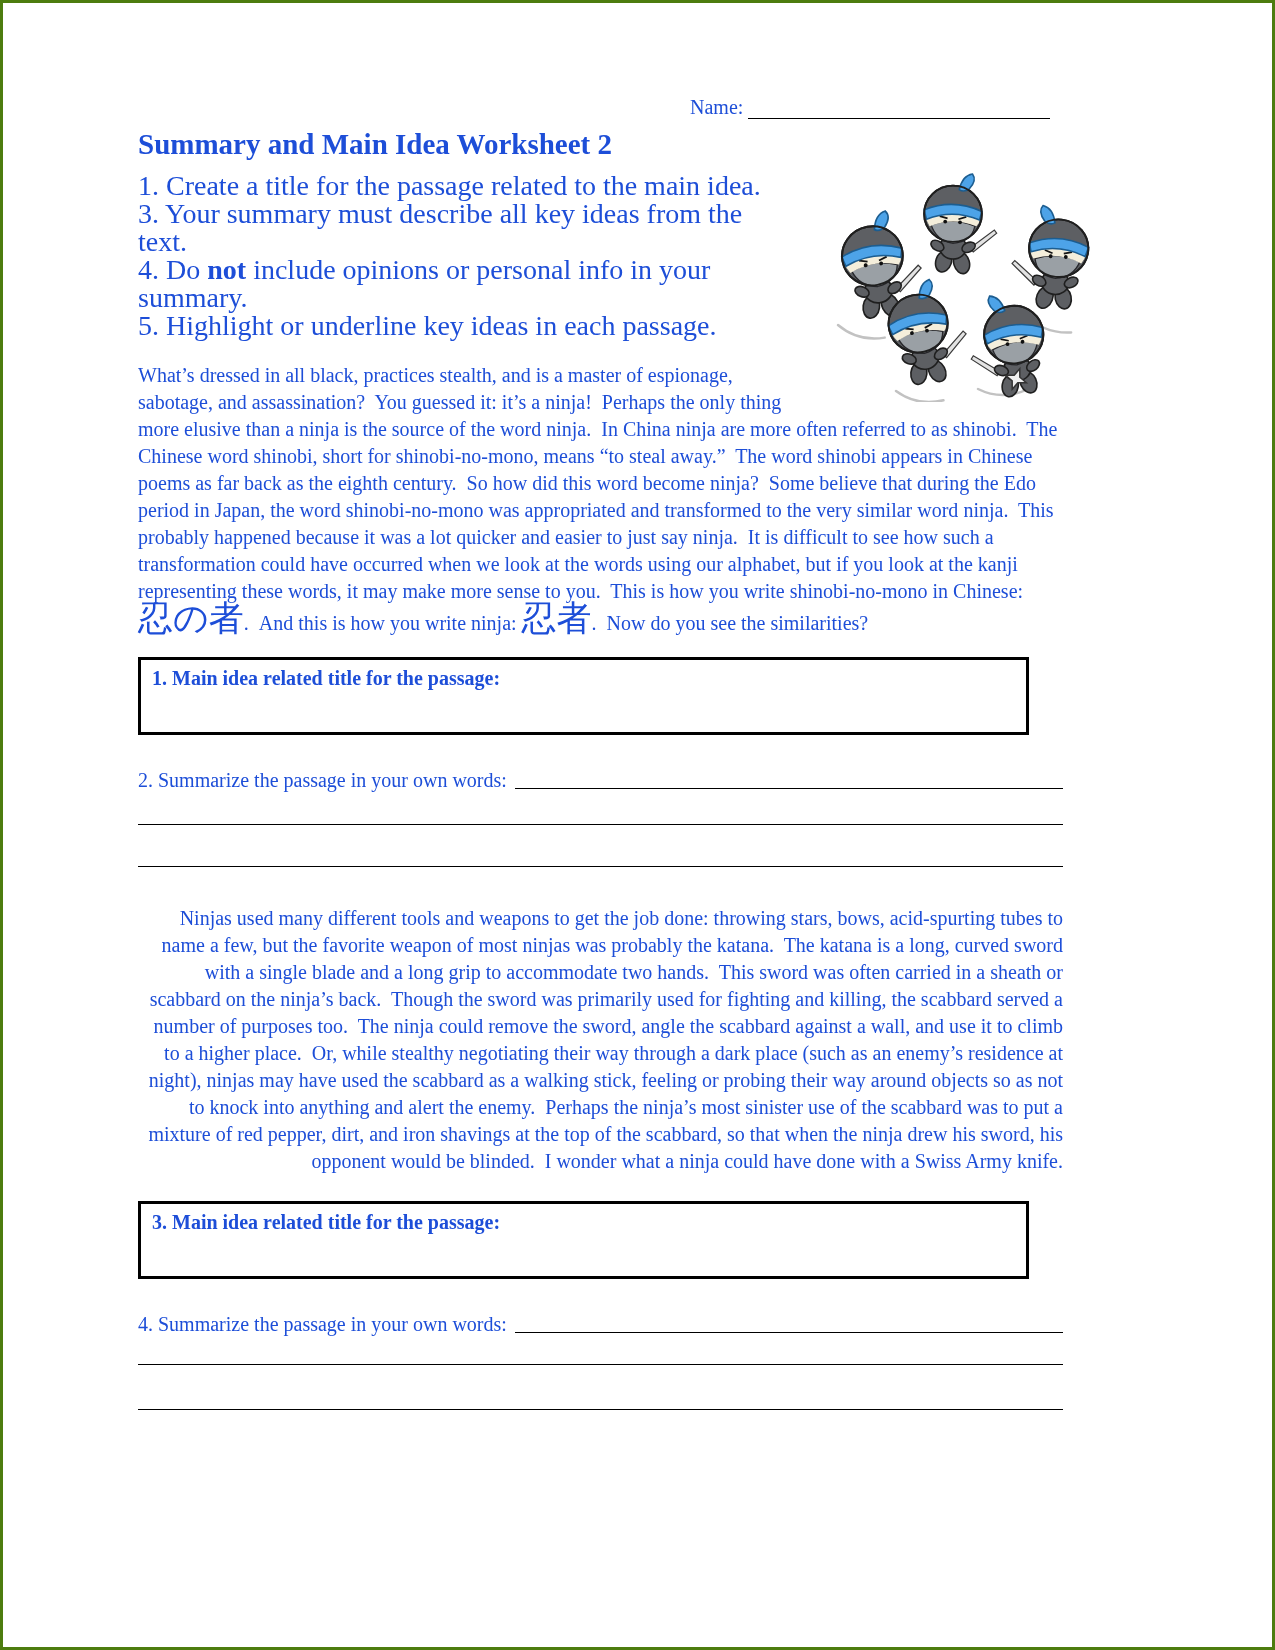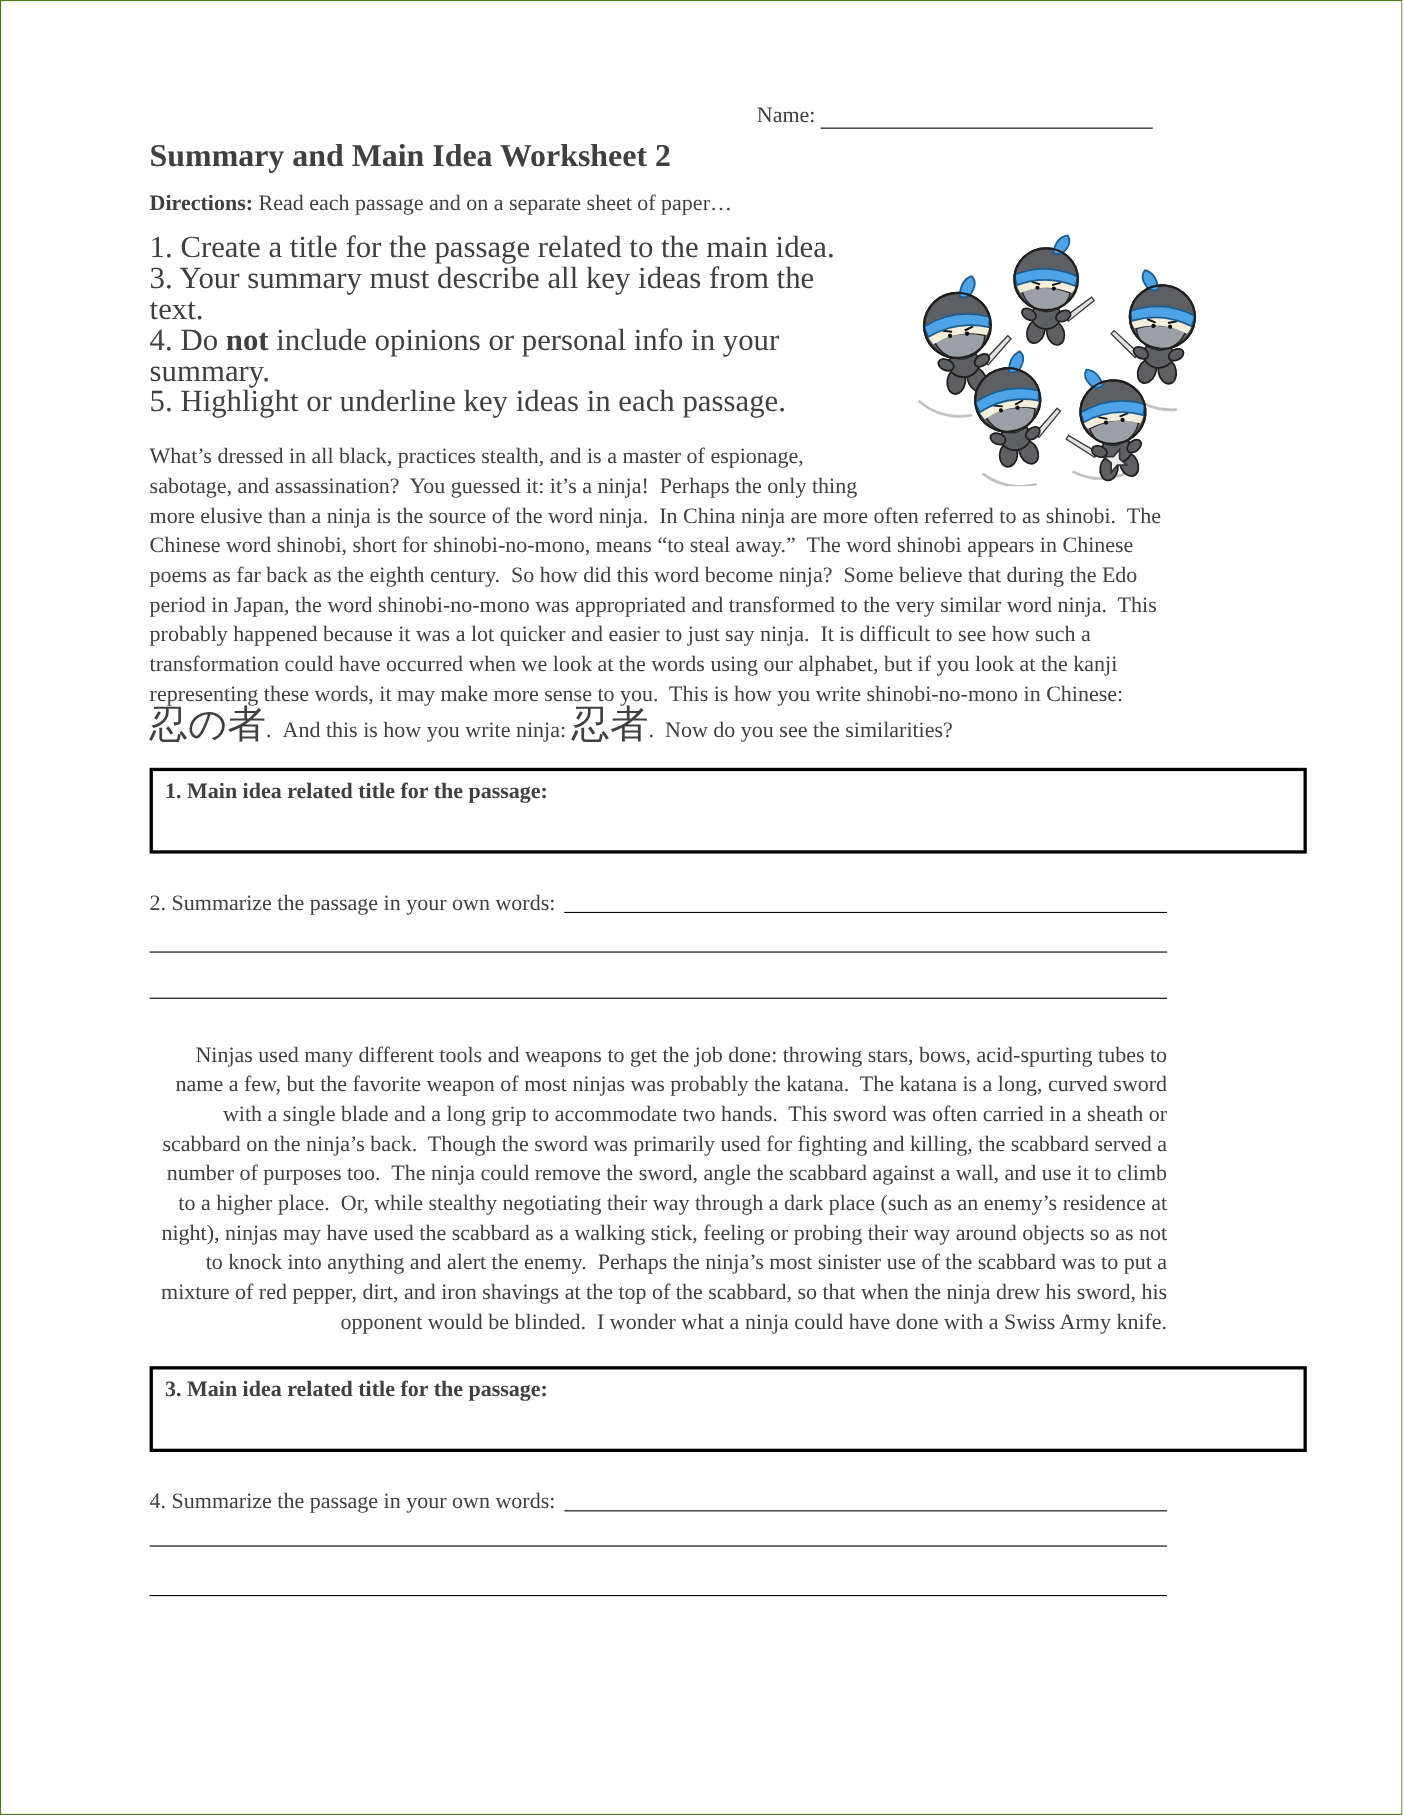--- a/index.html
+++ b/index.html
@@ -2,23 +2,23 @@
 <html><head>
 <meta charset="utf-8">
 <style>
   html,body{margin:0;padding:0;background:#ffffff;}
   .page{
     position:relative;
     width:1275px;
     height:1650px;
     box-sizing:border-box;
     background:#ffffff;
-    border:1px solid #4d7c0f;
+    border:3px solid #4d7c0f;
     font-family:"Liberation Serif","DejaVu Serif",serif;
-    color:#404040;
+    color:#1d4ed8;
     overflow:hidden;
   }
   .content{
     position:absolute;
     left:135px;
     top:0;
     width:952px;
   }
   .name-row{
     margin-top:92px;
@@ -65,21 +65,21 @@
     line-height:27px;
     white-space:pre-wrap;
   }
   p.passage.second{ margin-top:38px;text-align:right; }
   .i{ }
   .b{ font-weight:bold; }
   .kanji{ font-size:35px; line-height:27px; }
   .answer-box{
     margin-top:20px;
     box-sizing:border-box;
-    width:1052px;
+    width:891px;
     height:78px;
     border:3px solid #000;
     padding:7px 11px;
   }
   .answer-box.second{ margin-top:26px; }
   .box-label{
     font-size:20px;
     font-weight:bold;
   }
   .prompt-row{
@@ -112,21 +112,20 @@
 <div class="page">
   <div class="content">
 
     <div class="name-row">
       <span>Name:</span>
       <span class="name-line"></span>
     </div>
 
     <h1 class="title">Summary and Main Idea Worksheet 2</h1>
 
-    <p class="directions"><b>Directions:</b> <span>Read each passage and on a separate sheet of paper…</span></p>
 
     <div class="ninja-float">
       <svg width="280" height="235" viewBox="0 0 280 235">
         <defs>
           <g id="nj">
             <ellipse cx="38" cy="103" rx="10" ry="14" transform="rotate(18 38 103)" class="bd"></ellipse>
             <ellipse cx="61" cy="105" rx="10" ry="14" transform="rotate(-16 61 105)" class="bd"></ellipse>
             <ellipse cx="50" cy="85" rx="17" ry="15" class="bd"></ellipse>
             <ellipse cx="30" cy="83" rx="9" ry="6" transform="rotate(32 30 83)" class="bd"></ellipse>
             <polygon points="72,86 103,63 106,67 76,91" fill="#e3e3e3" stroke="#3a3a3a" stroke-width="1.5"></polygon>

